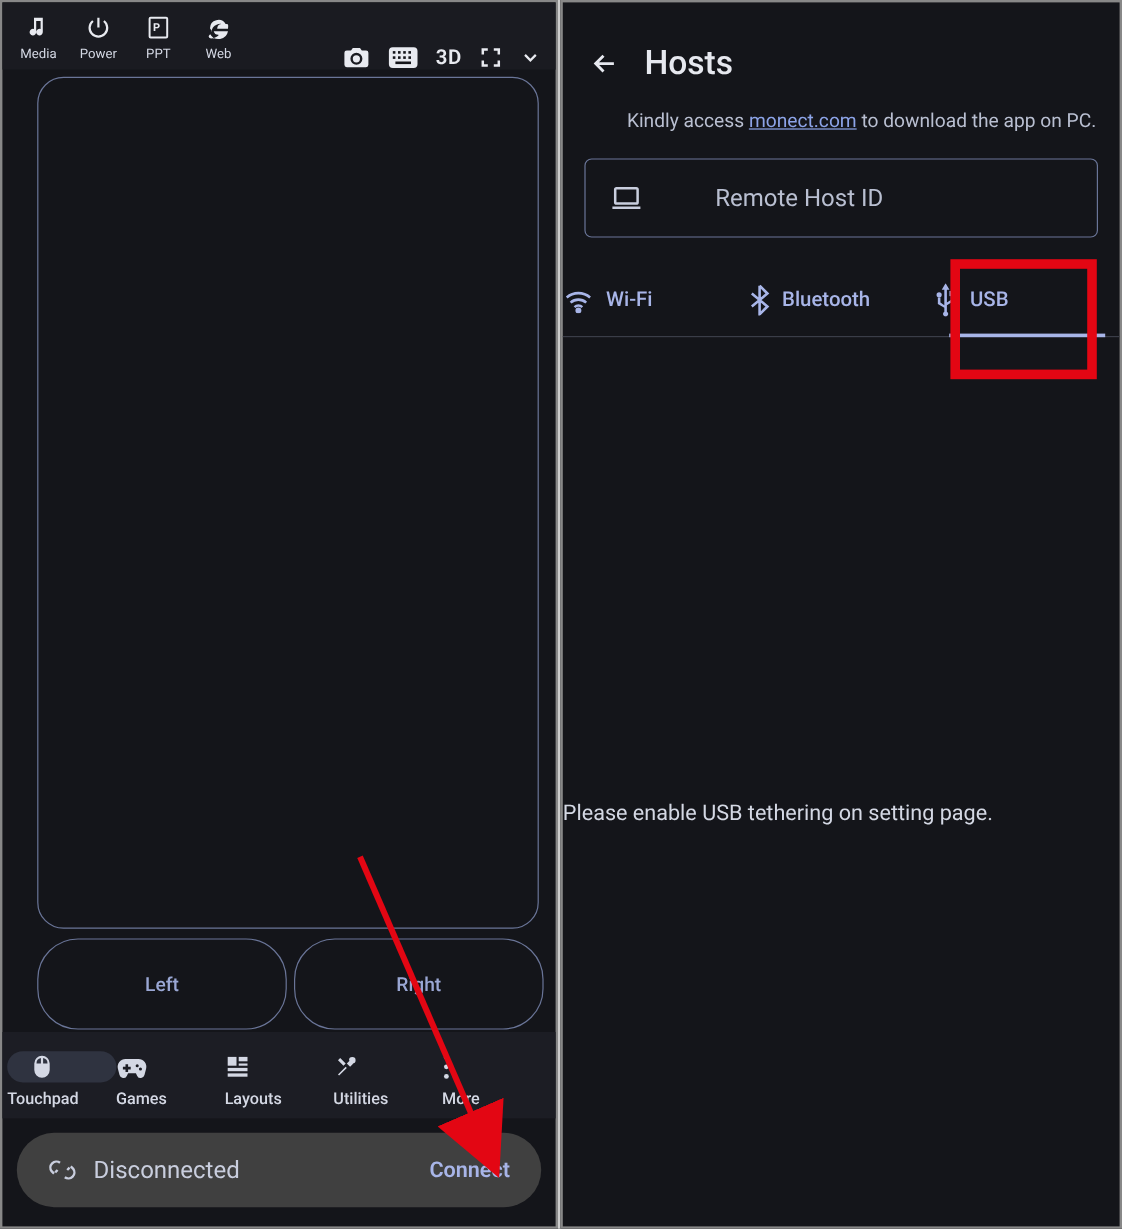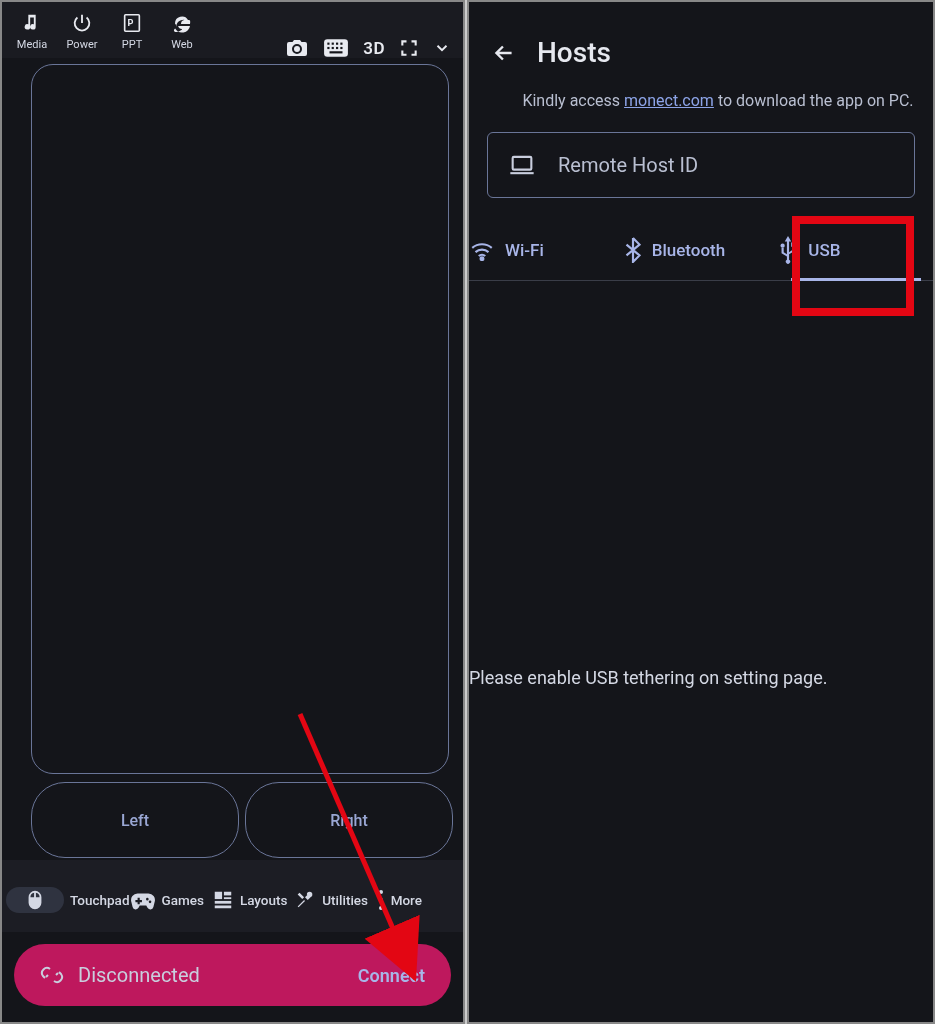--- a/index.html
+++ b/index.html
@@ -73,36 +73,36 @@
 .bottom-nav {
   display: flex;
   align-items: center;
   height: 72px;
   padding: 8px 4px 0 4px;
   background: #1c1d24;
 }
 .nav-item {
   flex: 1;
   display: flex;
-  align-items: center;
+  flex-direction: column;
   gap: 6px;
   color: #d4d8e4;
 }
 .nav-item .nicon { height: 26px; display: flex; align-items: center; }
 .nav-item.active .nicon {
   background: #2f3340;
   border-radius: 20px;
   padding: 3px 18px;
 }
 .nav-item .nlabel { font-size: 13.5px; font-weight: 500; }
 
 .status-bar {
   margin: 12px 12px 10px 12px;
   height: 62px;
-  background: #be185d;
+  background: #404040;
   border-radius: 34px;
   display: flex;
   align-items: center;
   padding: 0 26px;
   color: #c9cede;
 }
 .status-left { display: flex; align-items: center; gap: 14px; font-size: 20px; }
 .status-right { margin-left: auto; font-size: 18px; font-weight: 600; color: #a8b5e8; }
 
 
@@ -126,21 +126,21 @@
 .host-input {
   margin: 22px 18px 0 18px;
   height: 66px;
   border: 1.5px solid #6a7598;
   border-radius: 6px;
   display: flex;
   align-items: center;
   padding: 0 20px;
   gap: 22px;
 }
-.host-input .placeholder { font-size: 20px; color: #b9bfd1; }
+.host-input .placeholder { font-size: 20px; color: #b9bfd1; margin-left: 38px; }
 .conn-tabs {
   display: flex;
   margin-top: 34px;
   border-bottom: 1px solid #3a3d48;
 }
 .conn-tab {
   flex: 1;
   display: flex;
   flex-direction: row;
   align-items: center;

